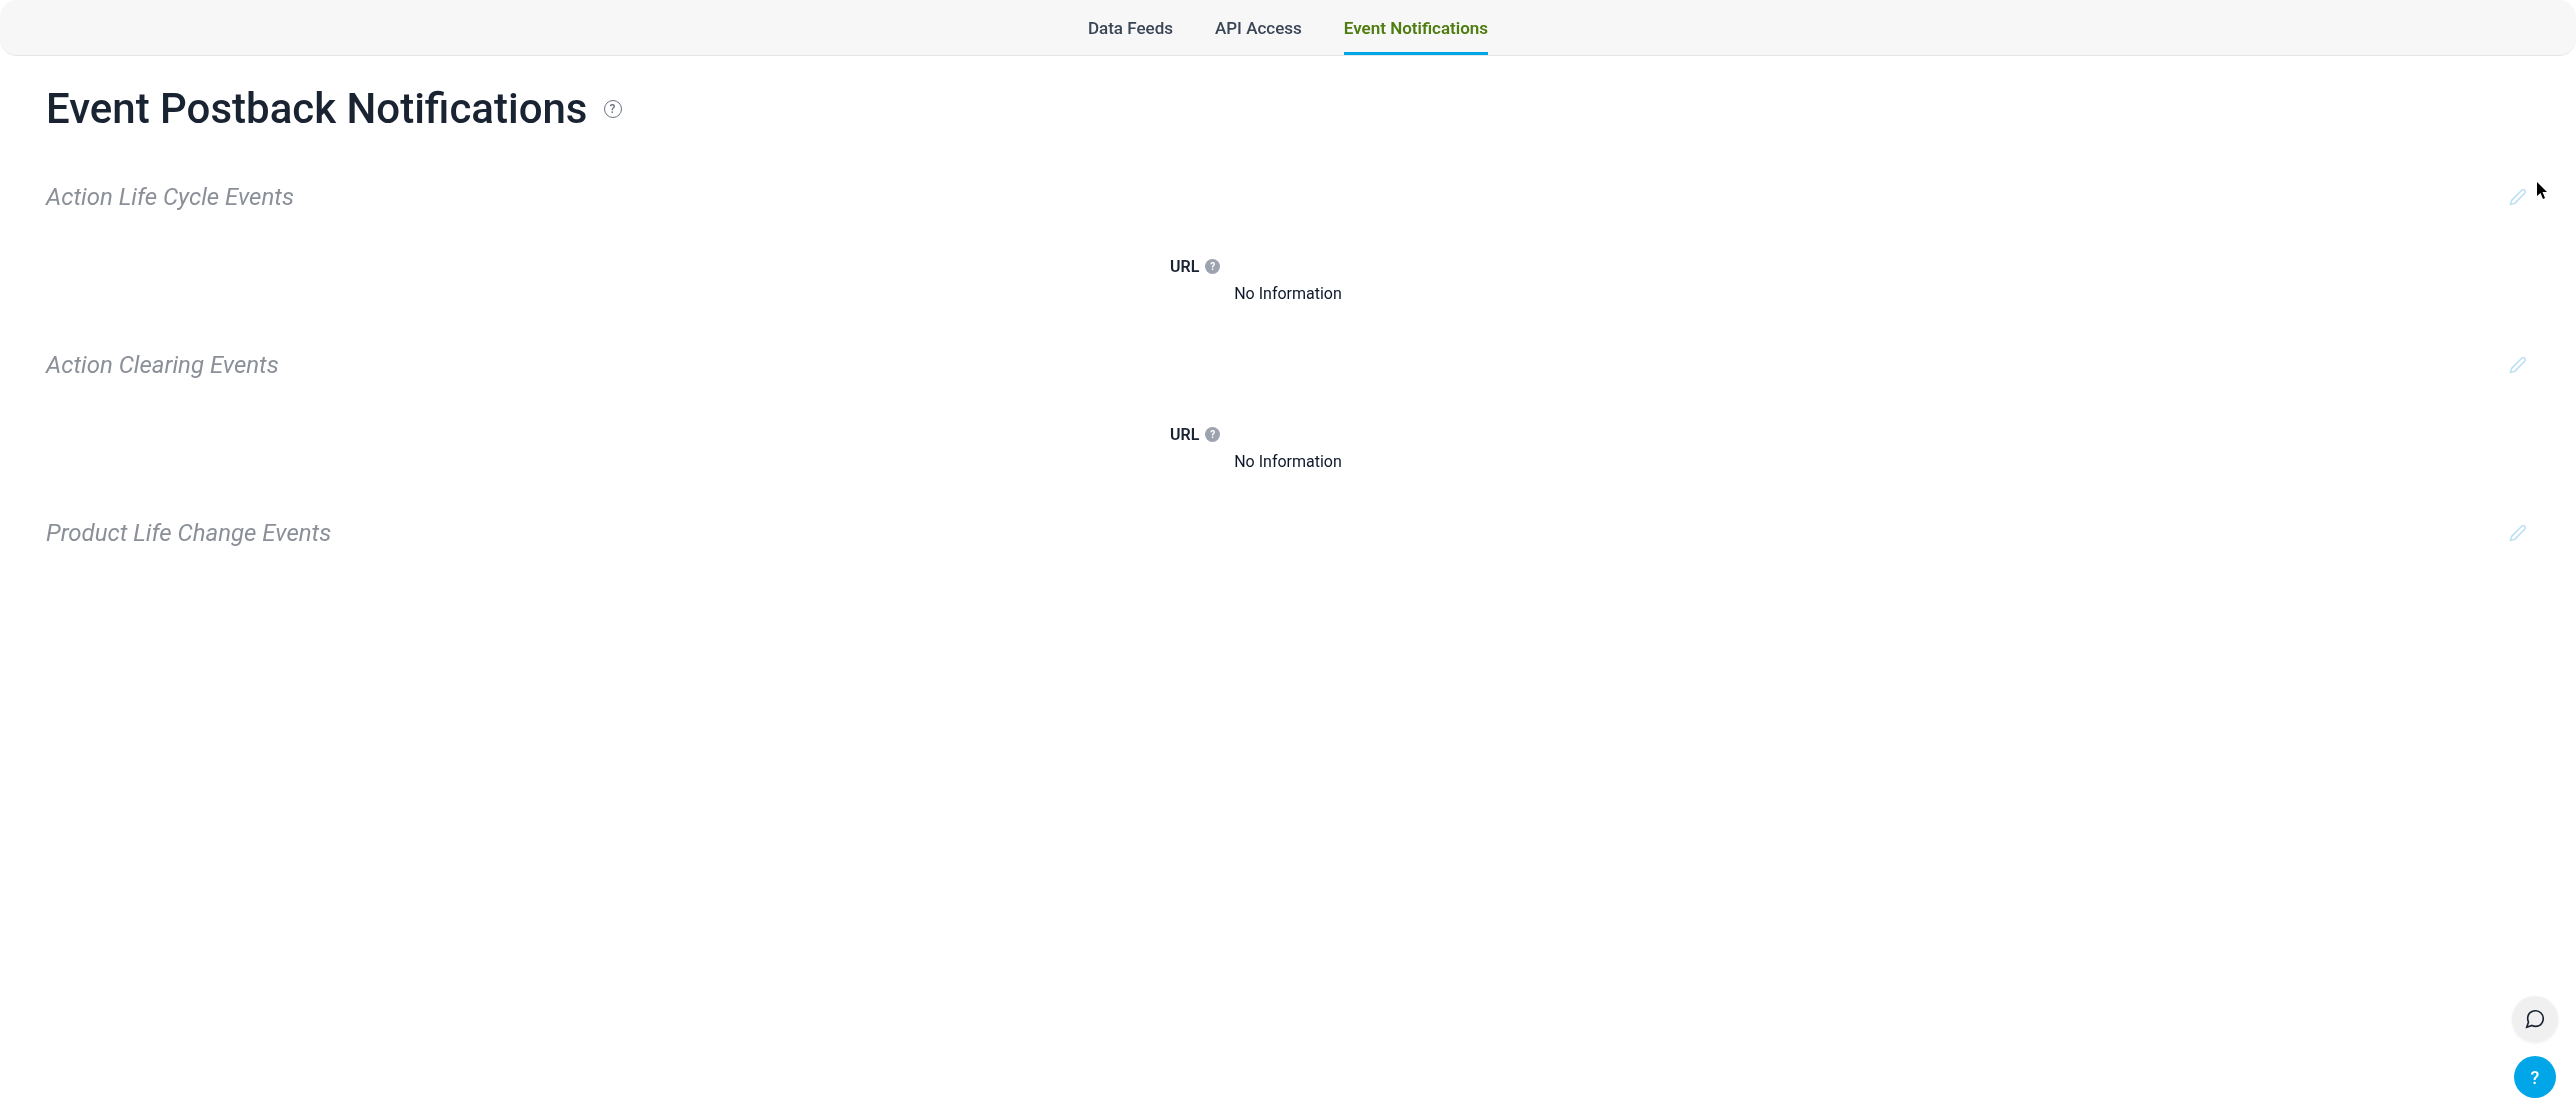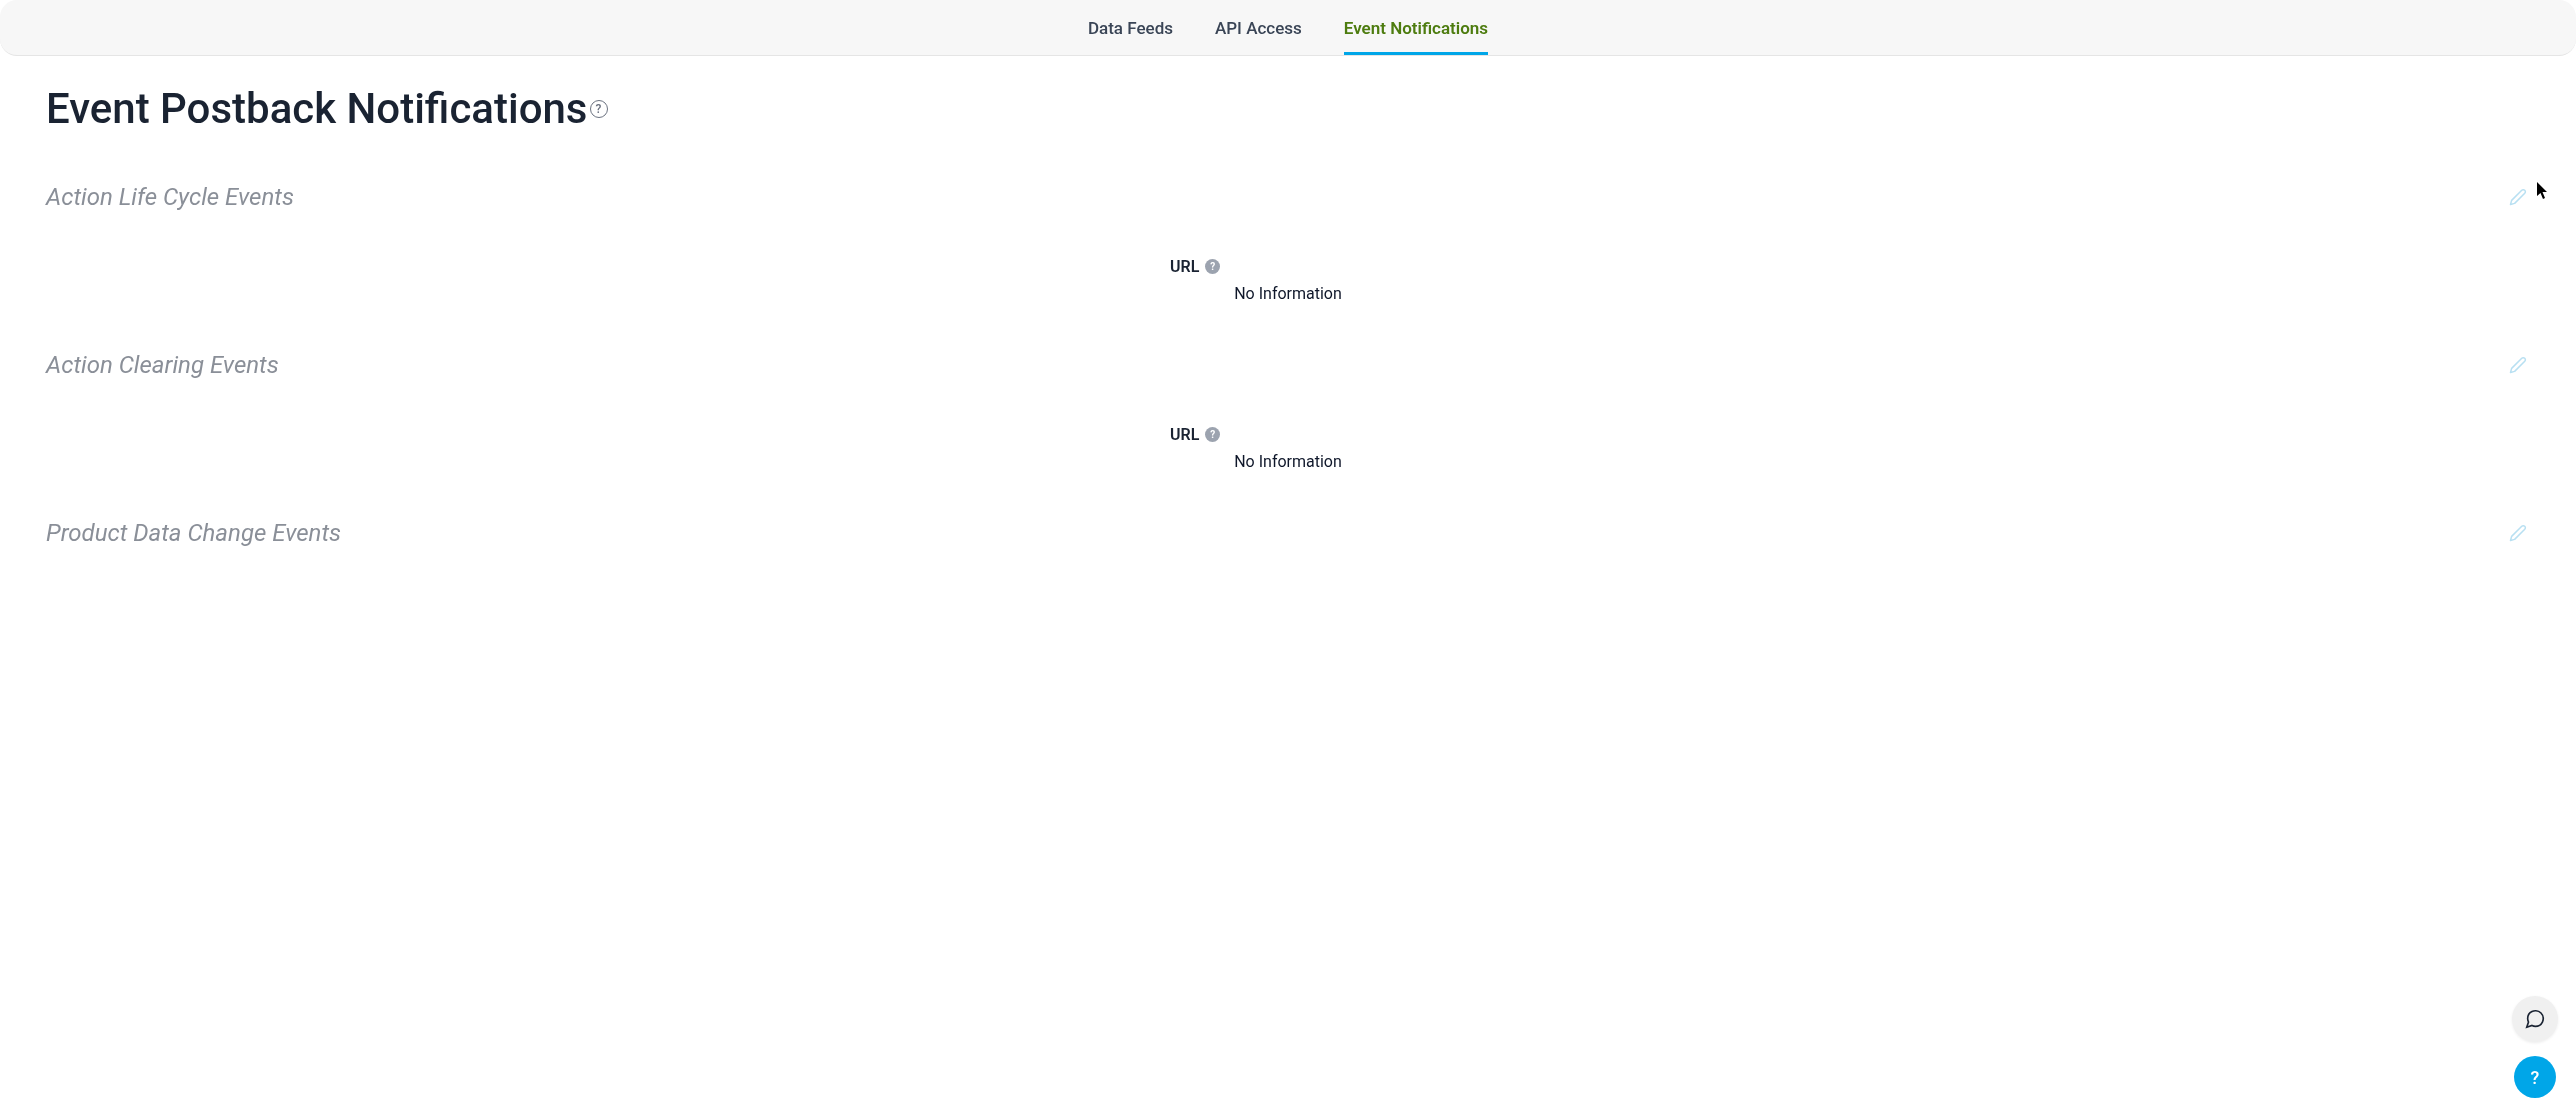--- a/index.html
+++ b/index.html
@@ -43,21 +43,21 @@
       height: 3px;
       background: #00a6e8;
     }
     .page-content {
       padding: 28px 46px 60px 46px;
       max-width: 100%;
     }
     .page-title-row {
       display: flex;
       align-items: center;
-      gap: 2px;
+      gap: 16px;
       margin-bottom: 50px;
     }
     .page-title {
       font-size: 42px;
       font-weight: 500;
       color: #1a2332;
     }
     .help-circle {
       display: inline-flex;
       align-items: center;
@@ -226,21 +226,21 @@
       <div class="field-label">
         <span>URL</span>
         <span class="help-solid">?</span>
       </div>
       <div class="field-value">No Information</div>
     </div>
   </div>
 
   <div class="section">
     <div class="section-header">
-      <h2 class="section-title">Product Data Change Events</h2>
+      <h2 class="section-title">Product Life Change Events</h2>
       <div class="edit-icon-btn">
         <svg viewBox="0 0 24 24" fill="none" stroke="currentColor" stroke-width="2" stroke-linecap="round" stroke-linejoin="round">
           <path d="M17 3a2.828 2.828 0 1 1 4 4L7.5 20.5 2 22l1.5-5.5L17 3z"></path>
         </svg>
       </div>
     </div>
   </div>
 </div>
 
 <div class="floating-buttons">

